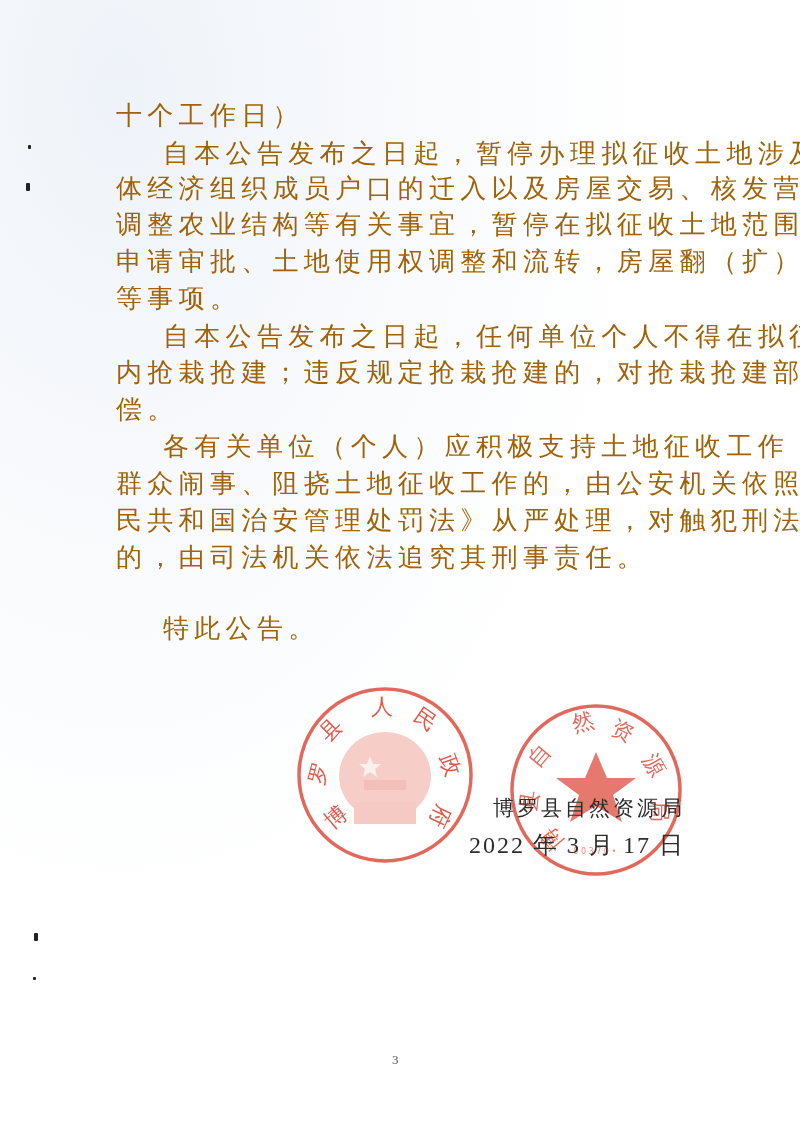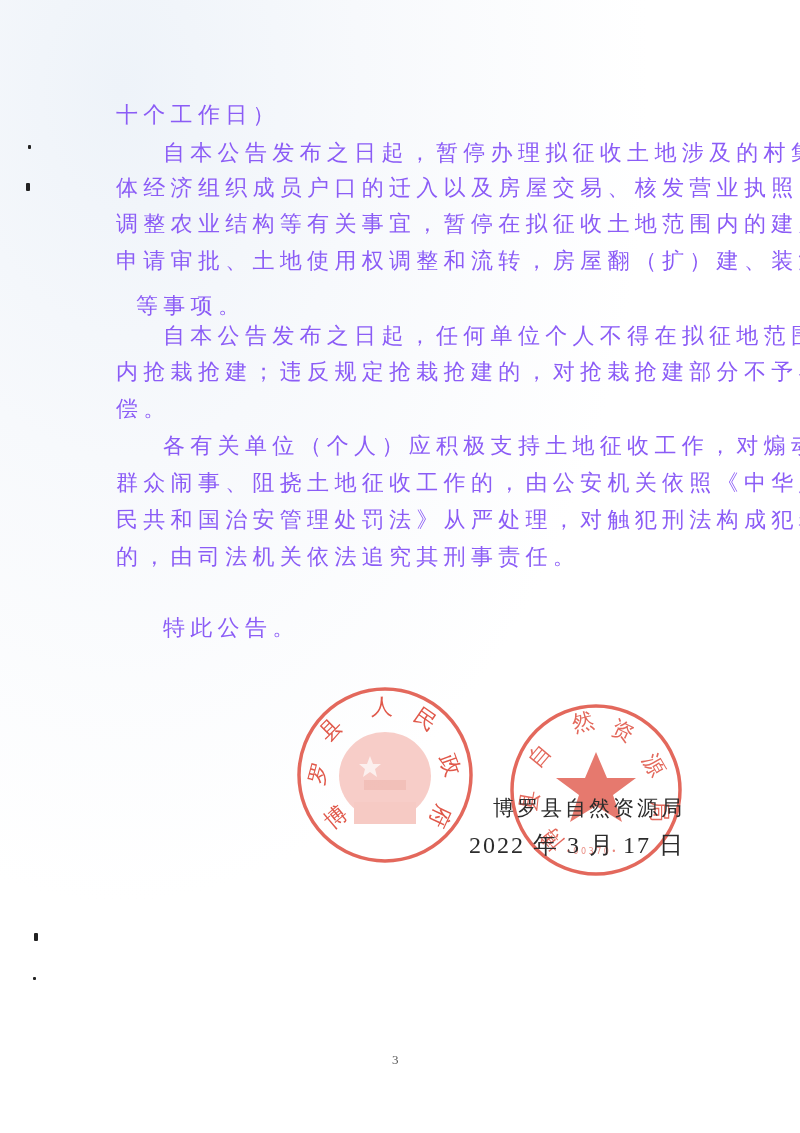--- a/index.html
+++ b/index.html
@@ -5,22 +5,22 @@
     html, body { margin: 0; padding: 0; }
     body {
       width: 800px; height: 1133px; position: relative; overflow: hidden;
       background: radial-gradient(ellipse at 15% 8%, #eef3f9 0%, #f7f9fc 25%, #ffffff 55%);
       font-family: "DejaVu Serif", "Liberation Serif", serif;
       color: #2a2a2a;
     }
     .page { position: absolute; left: 0; top: 0; width: 800px; height: 1133px; }
     .line {
       position: absolute; left: 116px; width: 584px;
-      font-size: 22px; line-height: 28px; letter-spacing: 5.3px;
-      white-space: nowrap; color: #8b5cf6;
+      font-size: 26px; line-height: 28px; letter-spacing: 5.3px;
+      white-space: nowrap; color: #a16207;
     }
     .indent { left: 163px; }
     .mark { position: absolute; background: #222; border-radius: 1px; }
     .sig {
       position: absolute; right: 115px; font-size: 21px; letter-spacing: 3px;
       white-space: nowrap; color: #2c2c2c; text-align: left;
     }
     .date { font-family: "Liberation Serif", serif; letter-spacing: 2px; font-size: 24px; }
     .page-number {
       position: absolute; left: 392px; top: 1052px; font-size: 13px; color: #555;
@@ -37,21 +37,21 @@
   <div class="mark" style="left:26px;top:183px;width:4px;height:8px;"></div>
   <div class="mark" style="left:34px;top:933px;width:4px;height:8px;"></div>
   <div class="mark" style="left:33px;top:977px;width:3px;height:3px;"></div>
 
   <div class="line" style="top:101px;">十个工作日）</div>
 
   <div class="line indent" style="top:139px;">自本公告发布之日起，暂停办理拟征收土地涉及的村集</div>
   <div class="line" style="top:174px;">体经济组织成员户口的迁入以及房屋交易、核发营业执照、</div>
   <div class="line" style="top:210px;">调整农业结构等有关事宜，暂停在拟征收土地范围内的建房</div>
   <div class="line" style="top:247px;">申请审批、土地使用权调整和流转，房屋翻（扩）建、装潢</div>
-  <div class="line" style="top:292px;margin-left:20px;">等事项。</div>
+  <div class="line" style="top:284px;">等事项。</div>
 
   <div class="line indent" style="top:322px;">自本公告发布之日起，任何单位个人不得在拟征地范围</div>
   <div class="line" style="top:358px;">内抢栽抢建；违反规定抢栽抢建的，对抢栽抢建部分不予补</div>
   <div class="line" style="top:395px;">偿。</div>
 
   <div class="line indent" style="top:432px;">各有关单位（个人）应积极支持土地征收工作，对煽动</div>
   <div class="line" style="top:469px;">群众闹事、阻挠土地征收工作的，由公安机关依照《中华人</div>
   <div class="line" style="top:506px;">民共和国治安管理处罚法》从严处理，对触犯刑法构成犯罪</div>
   <div class="line indent" style="top:614px;">特此公告。</div>
 

